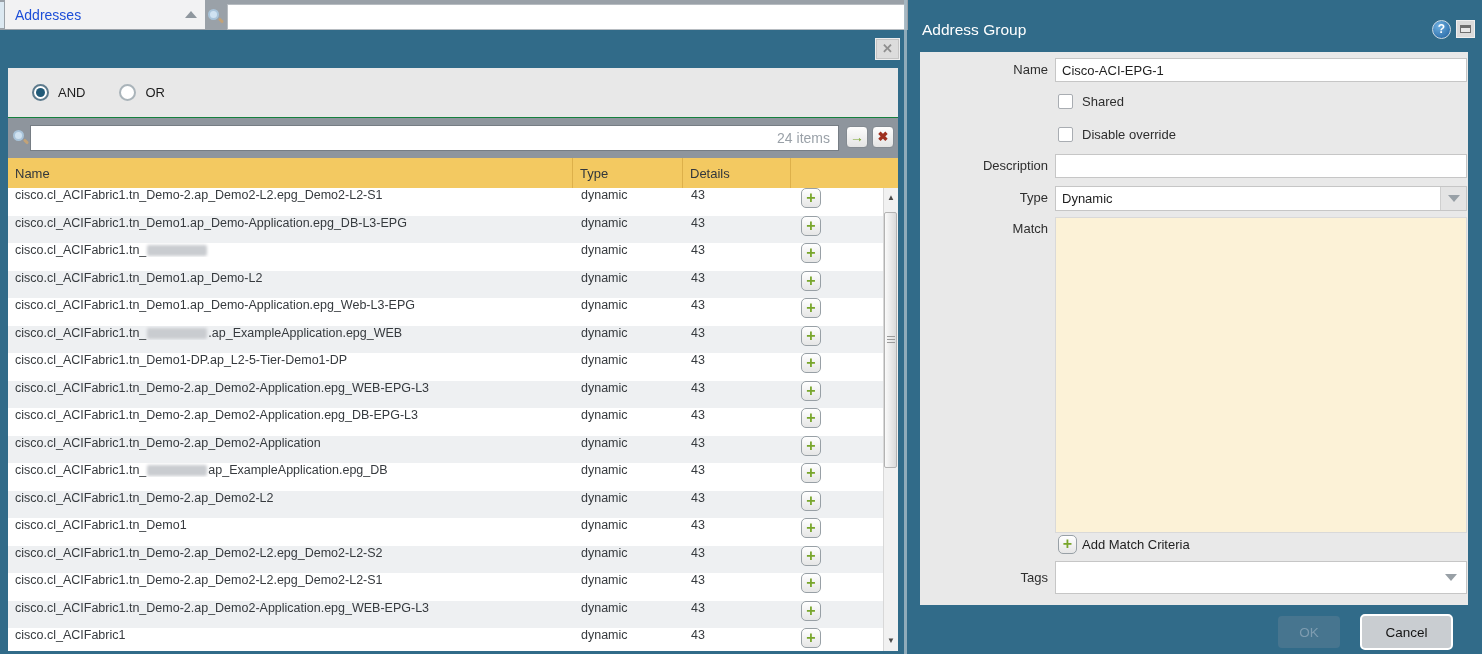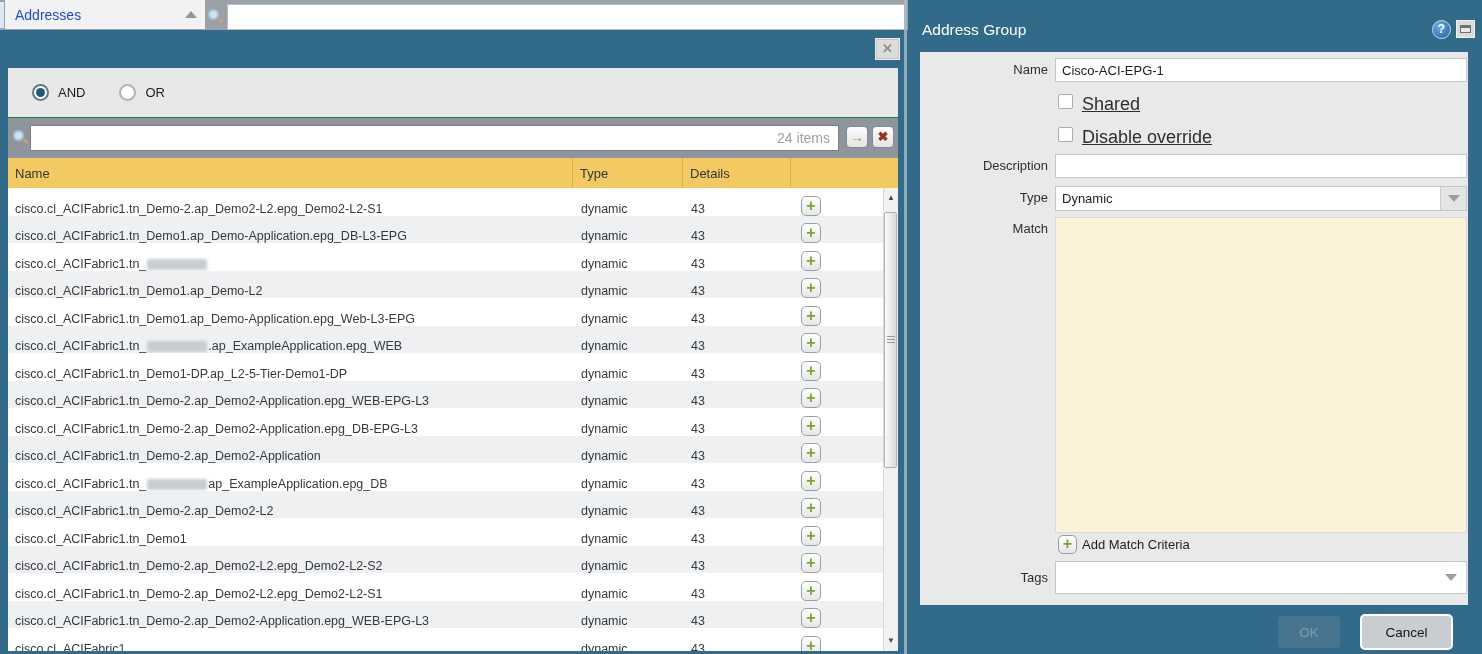--- a/index.html
+++ b/index.html
@@ -52,21 +52,21 @@
   .btn-go { left:838px; color:#79a62c; font-size:14px; line-height:20px; }
   .btn-clear { left:864px; color:#9e2f1f; font-size:13px; line-height:20px; }
 
   .t-head { height:30px; background:#f3c961; display:flex; }
   .t-head .hc { font-size:13px; color:#32373c; display:flex; align-items:center; padding-left:7px;
                 border-right:1px solid #ddb04a; cursor:pointer; }
   .hc.c1 { width:565px; } .hc.c2 { width:110px; } .hc.c3 { width:108px; } .hc.c4 { width:107px; border-right:none; }
 
   .t-body { position:relative; height:463px; overflow:hidden; }
   .t-rows { width:875px; }
-  .t-row { height:27.5px; display:flex; align-items:flex-end; background:#fff; cursor:pointer; }
+  .t-row { height:27.5px; display:flex; align-items:flex-start; background:#fff; cursor:pointer; }
   .t-row:nth-child(even) { background:#eef0f2; }
   .t-row .cell { font-size:12.5px; color:#363a3e; white-space:nowrap; overflow:hidden; }
   .cell.c1 { width:565px; padding-left:7px; } .cell.c2 { width:110px; padding-left:8px; }
   .cell.c3 { width:108px; padding-left:8px; } .cell.c4 { width:92px; padding-left:10px; }
   .redacted { display:inline-block; width:60px; height:11px; background:#c9ccd0; border-radius:2px;
               filter:blur(1.5px); vertical-align:middle; margin:0 1px; }
   .plus-btn { display:inline-block; width:20px; height:20px; border:1px solid #98a0a6; border-radius:5px;
               background:linear-gradient(#ffffff,#e6e6e6); color:#79a62c; font-weight:bold; font-size:16px;
               line-height:17px; text-align:center; cursor:pointer; }
 
@@ -90,21 +90,21 @@
   .win-btn { position:absolute; left:548px; top:8px; width:19px; height:18px; background:#dbdbdb;
              border:1px solid #f0f0f0; display:flex; align-items:center; justify-content:center; cursor:pointer; }
   .win-glyph { width:11px; height:8px; border:1px solid #6f6f6f; border-top:3px solid #6f6f6f; background:#e8e8e8; }
 
   .form-panel { position:absolute; left:12px; top:40px; width:548px; height:553px; background:#e9e9e9; }
   .f-label { position:absolute; width:128px; text-align:right; font-size:13px; color:#2e2e2e; }
   .f-input { position:absolute; left:135px; width:412px; background:#fff; border:1px solid #c6c6c6;
              font-size:13px; color:#1e1e1e; padding:0 6px; outline:none; font-family:inherit; }
   .checkbox { position:absolute; left:138px; width:15px; height:15px; background:#fff;
               border:1px solid #a9adb2; border-radius:2px; cursor:pointer; }
-  .cb-label { position:absolute; left:162px; font-size:18px; color:#2e2e2e;text-decoration:underline; }
+  .cb-label { position:absolute; left:162px; font-size:13px; color:#2e2e2e; }
   .dd-field { position:absolute; left:135px; width:412px; background:#fff; border:1px solid #c6c6c6;
               display:flex; align-items:center; cursor:pointer; }
   .dd-field .val { flex:1; font-size:13px; color:#1e1e1e; padding-left:6px; }
   .dd-zone { width:26px; align-self:stretch; background:#e4e4e4; border-left:1px solid #cfcfcf;
              display:flex; align-items:center; justify-content:center; }
   .tri-down { width:0; height:0; border-left:6px solid transparent; border-right:6px solid transparent;
               border-top:7px solid #98a0a6; }
   .match-area { position:absolute; left:135px; top:165px; width:412px; height:316px; background:#fcf2d7;
                 border:1px solid #d9d9d9; cursor:text; }
   .add-match { position:absolute; left:138px; top:483px; display:flex; align-items:center; gap:5px; cursor:pointer; }

